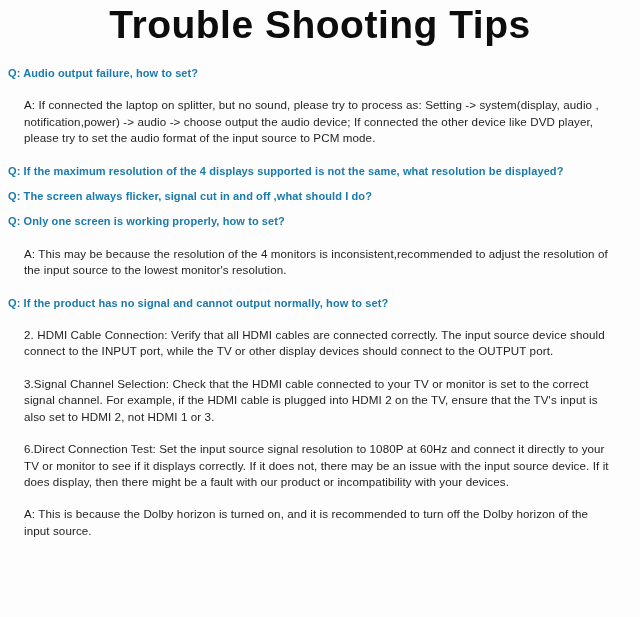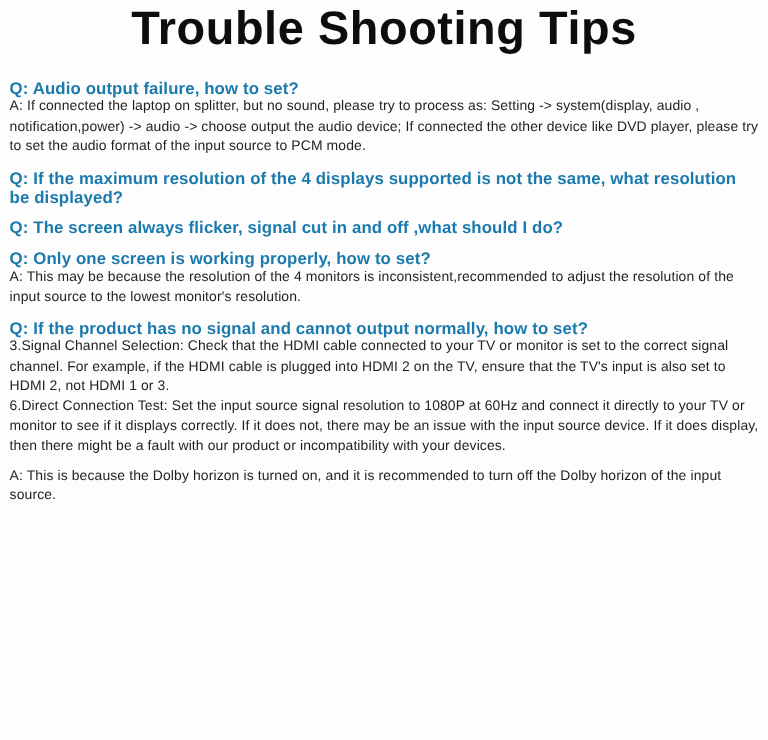--- a/index.html
+++ b/index.html
@@ -36,28 +36,28 @@
     font-family: "Liberation Sans", sans-serif;
   }
   .faq-list {
     width: 100%;
   }
   .section {
     margin: 0 0 9px 0;
   }
   .question {
     margin: 0;
-    font-size: 14px;
+    font-size: 11px;
     line-height: 16.4px;
     font-weight: bold;
     color: var(--q-color);
     letter-spacing: 0.1px;
   }
   .answer {
-    margin: 0;
+    margin: 16px;
     font-size: 11.6px;
     line-height: 16.4px;
     font-weight: normal;
     color: var(--a-color);
     letter-spacing: 0.1px;
   }
 </style>
 </head>
 <body>
 
@@ -73,20 +73,21 @@
       </div>
       <div class="section">
         <p class="question">Q: The screen always flicker, signal cut in and off ,what should I do?</p>
       </div>
       <div class="section">
         <p class="question">Q: Only one screen is working properly, how to set?</p>
         <p class="answer">A: This may be because the resolution of the 4 monitors is inconsistent,recommended to adjust the resolution of the input source to the lowest monitor's resolution.</p>
       </div>
       <div class="section">
         <p class="question">Q: If the product has no signal and cannot output normally, how to set?</p>
+        <p class="answer">2. HDMI Cable Connection: Verify that all HDMI cables are connected correctly. The input source device should connect to the INPUT port, while the TV or other display devices should connect to the OUTPUT port.</p>
         <p class="answer">3.Signal Channel Selection: Check that the HDMI cable connected to your TV or monitor is set to the correct signal channel. For example, if the HDMI cable is plugged into HDMI 2 on the TV, ensure that the TV's input is also set to HDMI 2, not HDMI 1 or 3.</p>
         <p class="answer">6.Direct Connection Test: Set the input source signal resolution to 1080P at 60Hz and connect it directly to your TV or monitor to see if it displays correctly. If it does not, there may be an issue with the input source device. If it does display, then there might be a fault with our product or incompatibility with your devices.</p>
       </div>
       <div class="section">
         <p class="answer">A: This is because the Dolby horizon is turned on, and it is recommended to turn off the Dolby horizon of the input source.</p>
       </div>
     </div>
 </div>
 
 </body></html>

